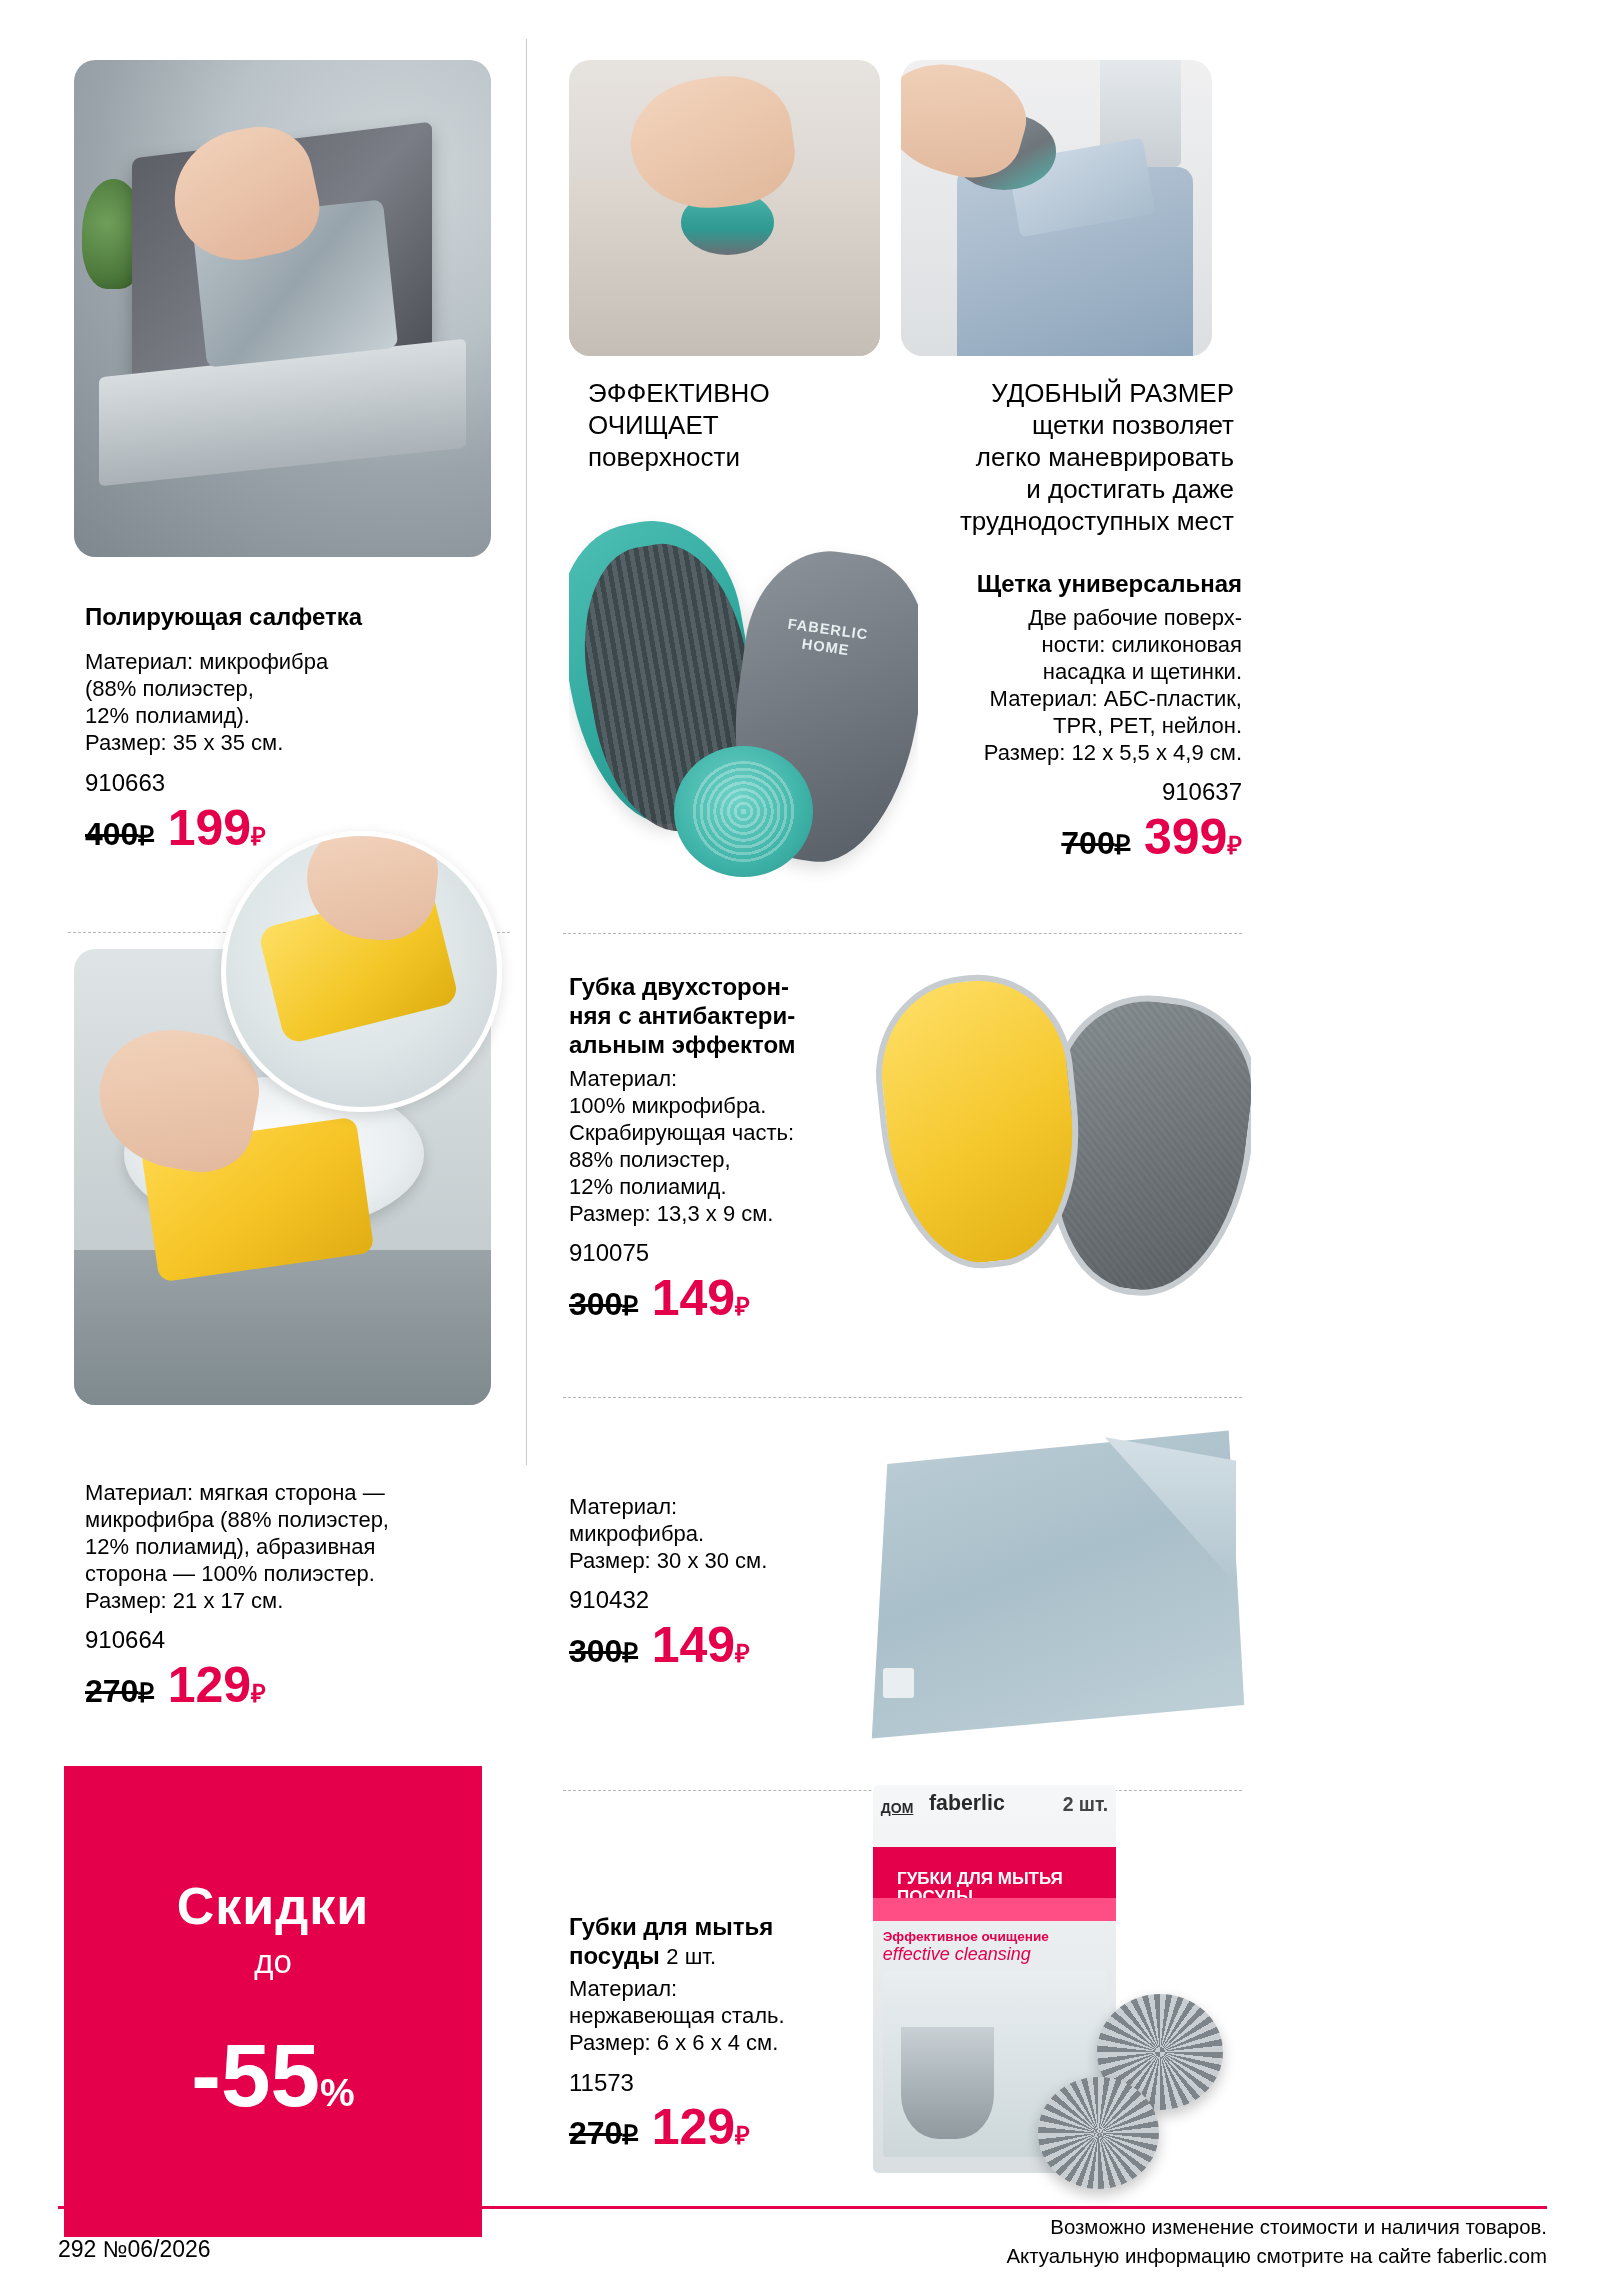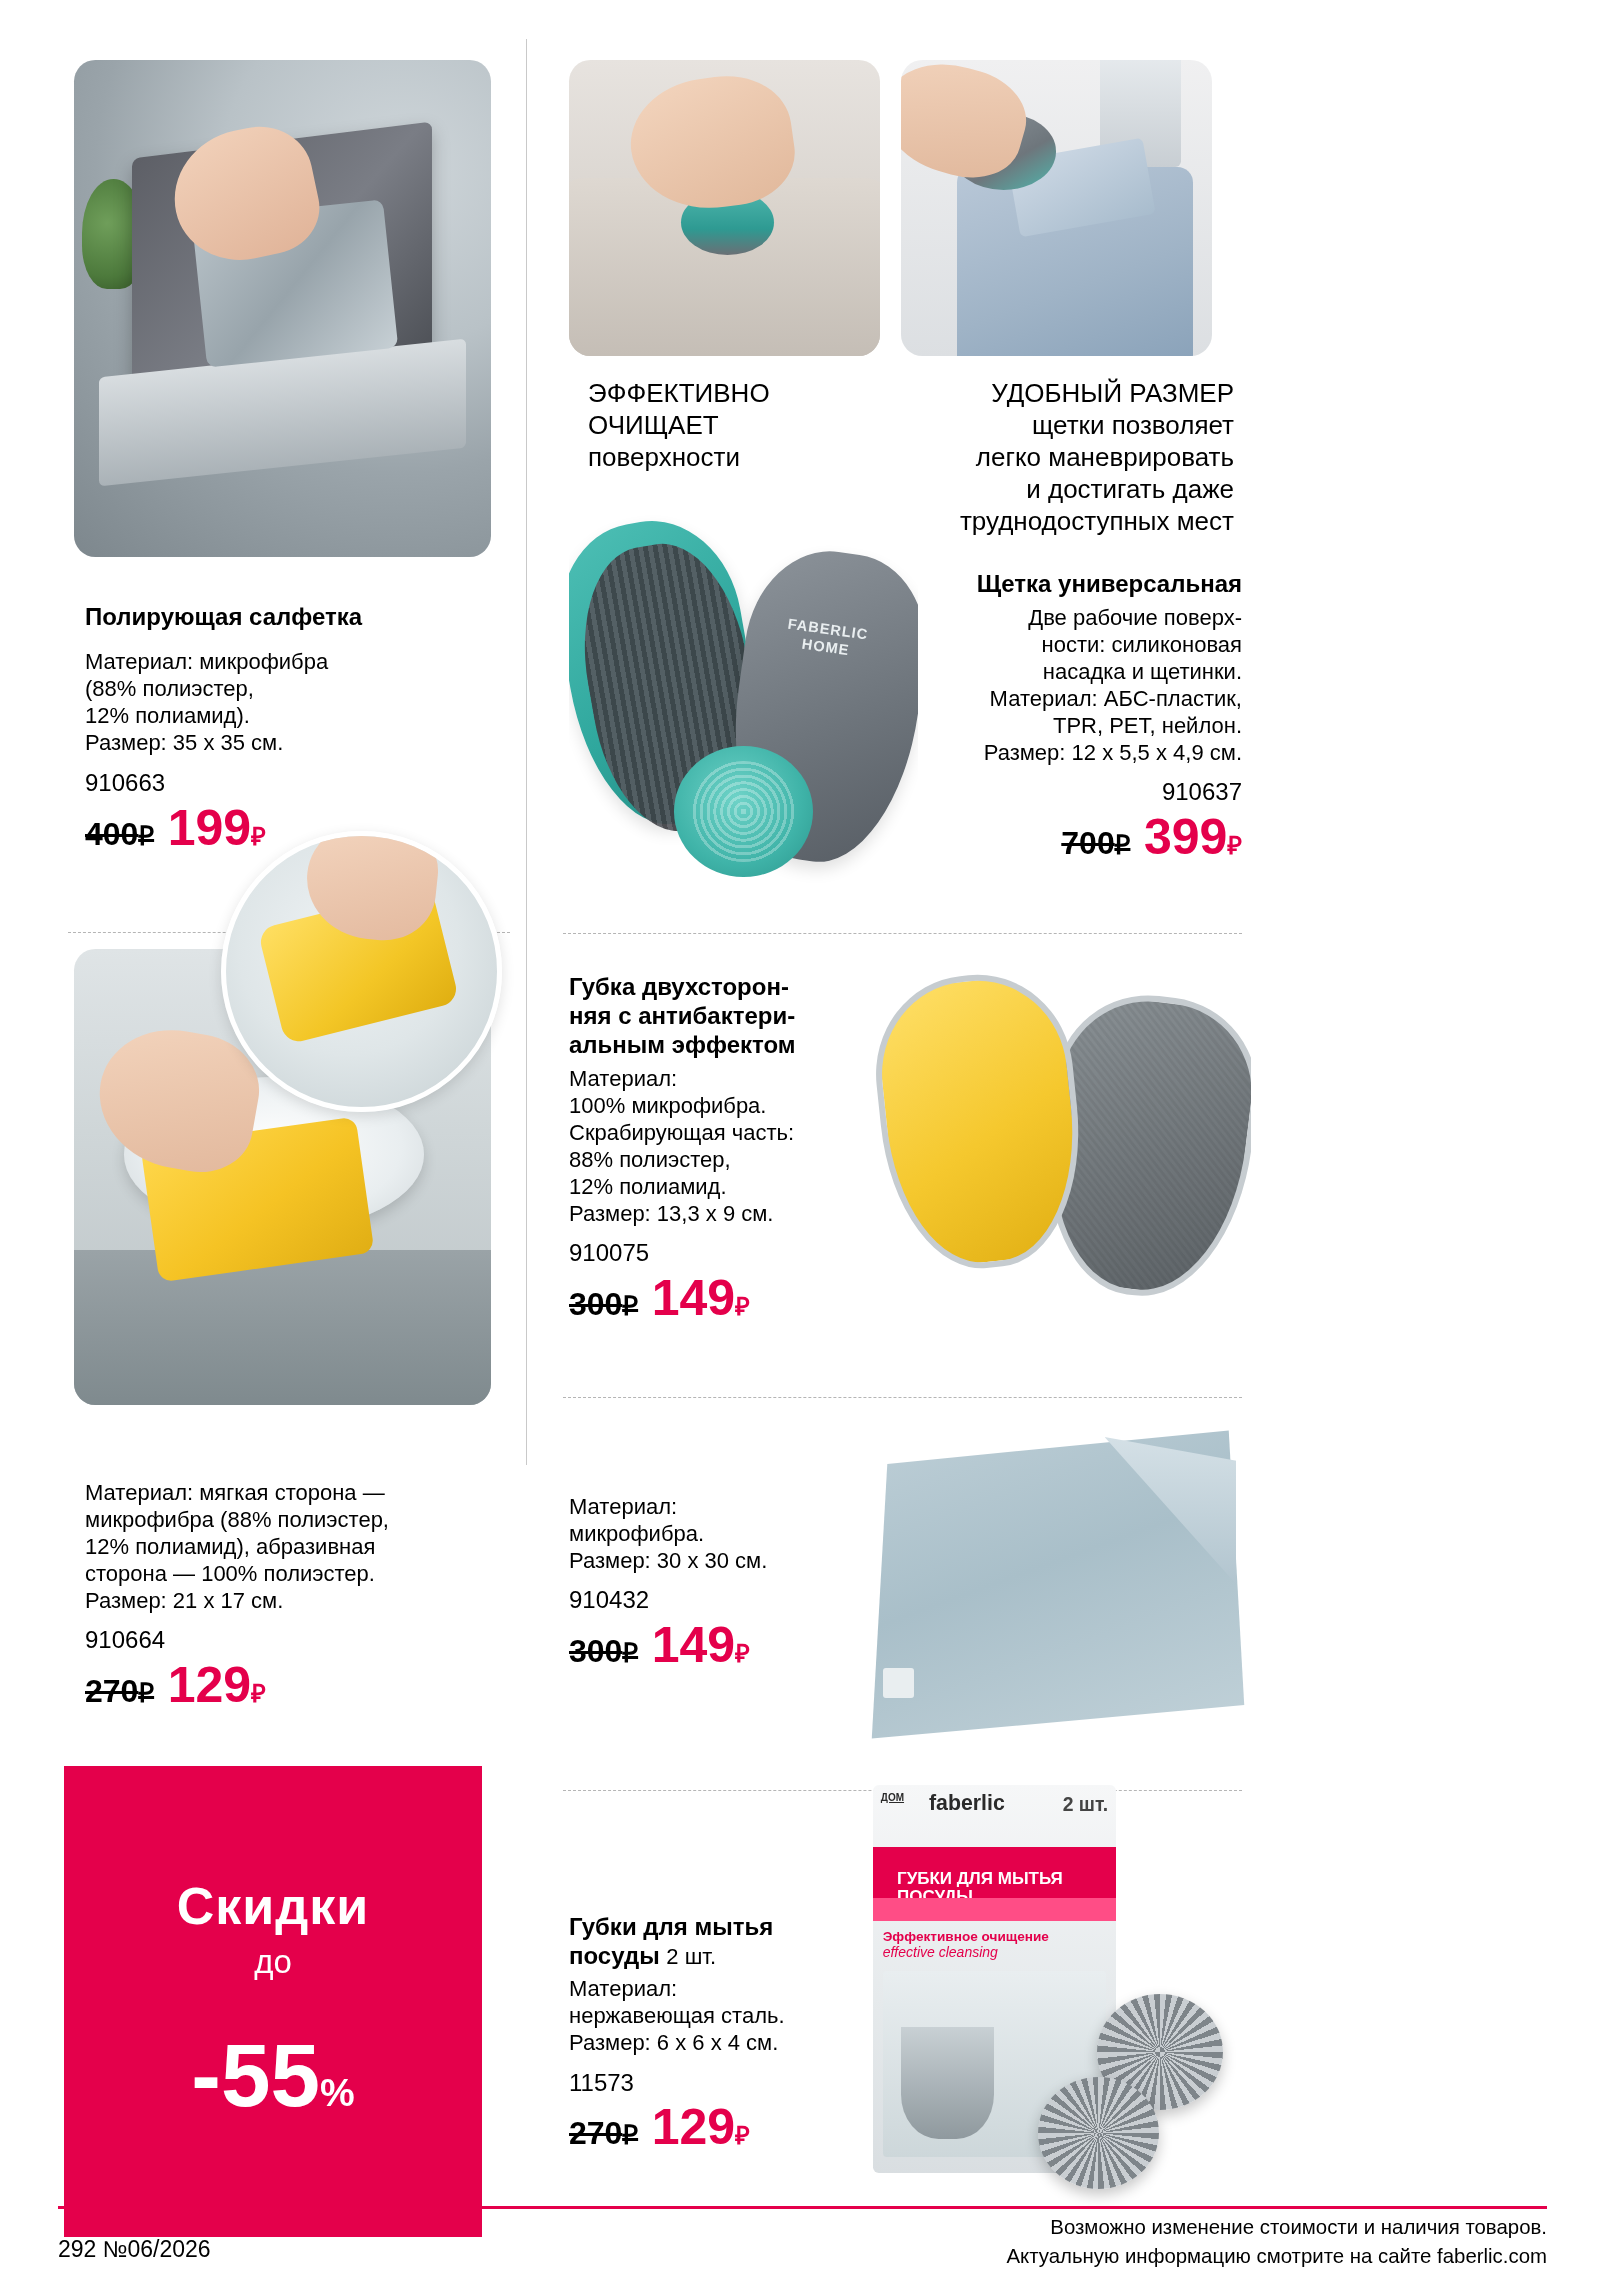--- a/index.html
+++ b/index.html
@@ -501,29 +501,29 @@
         <span>270</span><span class="rub-old">₽</span>
       </div>
       <div>
         <span class="new-price">129</span><span class="rub-new">₽</span>
       </div>
     </div>
   </div>
 
   <div class="photo" style="left:873px; top:1785px; width:243px; height:388px;">
     <div class="pack">
-      <div class="abs" style="left:7.8px; top:7px; font-size:10px; color:#2a2a2a; font-weight:bold;text-decoration:underline;">ДОМ</div>
+      <div class="abs" style="left:7.8px; top:15px; font-size:14px; color:#2a2a2a; font-weight:bold;text-decoration:underline;">ДОМ</div>
       <div class="abs" style="left:56px; top:5.8px; font-size:21.3px; color:#2a2a2a; font-weight:bold;">faberlic</div>
       <div class="abs" style="right:7.8px; top:7.8px; font-size:19.4px; color:#444; font-weight:bold;">2 шт.</div>
       <div class="pack-band"></div>
       <div class="abs" style="left:24px; top:22%; font-size:17px; color:#fff; font-weight:bold; line-height:17.5px; width:223px;">ГУБКИ ДЛЯ МЫТЬЯ ПОСУДЫ</div>
       <div class="abs" style="left:9.7px; top:30.5%; font-size:11.6px; color:#fff;">DISHWASHING SPONGE</div>
       <div class="pack-band2"></div>
       <div class="abs" style="left:9.7px; top:37%; font-size:13.6px; color:#e4004b; font-weight:bold;">Эффективное очищение</div>
-      <div class="abs" style="left:9.7px; top:41%; font-size:14px; color:#e4004b; font-style:italic;">effective cleansing</div>
+      <div class="abs" style="left:9.7px; top:41%; font-size:18px; color:#e4004b; font-style:italic;">effective cleansing</div>
       <div class="pack-photo">
         <div class="pack-pot"></div>
       </div>
     </div>
   </div>
 
   <div class="steel-ball" style="left:1097px; top:1994px; width:126px; height:116px;"></div>
   <div class="steel-ball" style="left:1038px; top:2077px; width:121px; height:112px;"></div>
 
   <div class="footer-line"></div>

